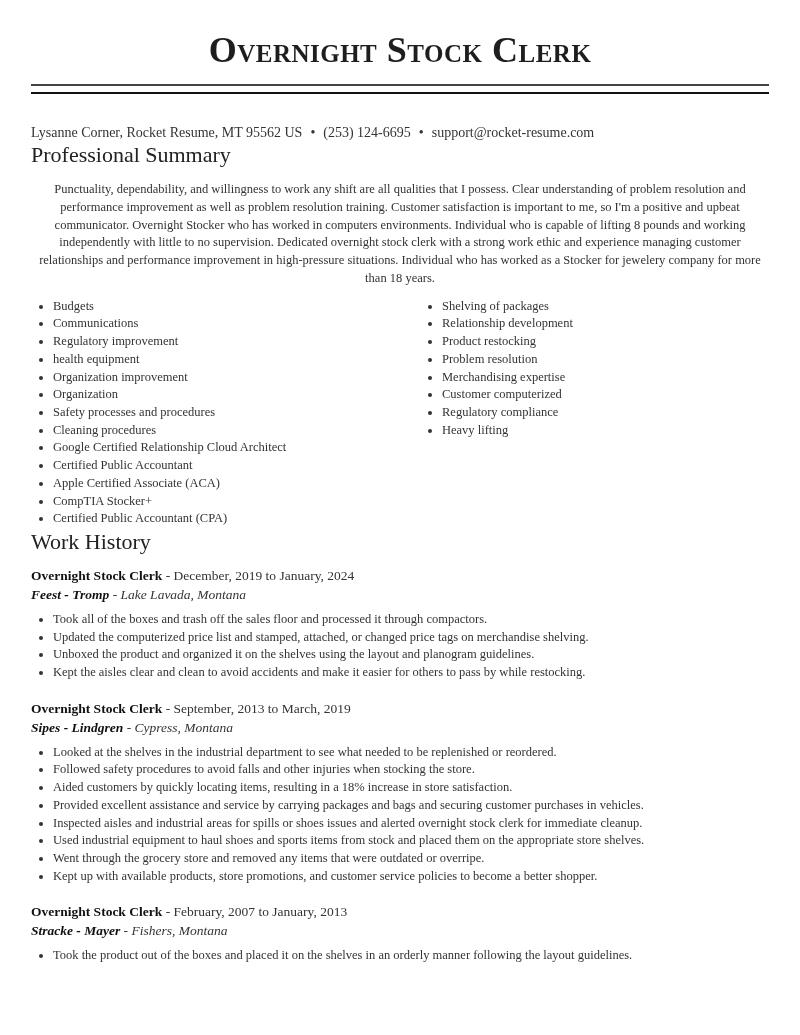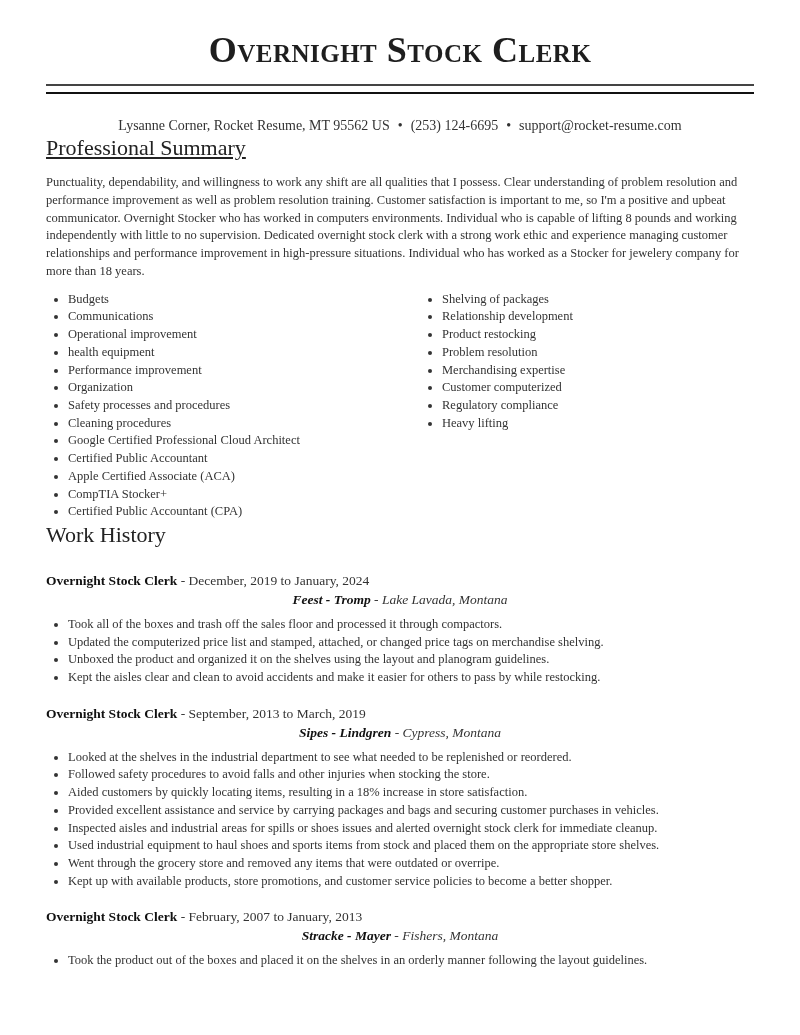--- a/index.html
+++ b/index.html
@@ -1,92 +1,92 @@
 <!DOCTYPE html>
 <html><head>
 <meta charset="utf-8">
 <style>
   html, body { margin: 0; padding: 0; background: #ffffff; }
   body {
     width: 800px; height: 1035px; overflow: hidden;
     font-family: "Liberation Serif", "DejaVu Serif", serif;
     color: #222222;
   }
-  .page { padding: 0 46px; position: relative; }
+  .page { padding: 0 31px; position: relative; }
   .title {
     text-align: center; margin: 0; padding-top: 30px;
     font-size: 36px; font-weight: bold; font-variant: small-caps;
     letter-spacing: 0.5px; color: #1e1e1e; line-height: 40px;
   }
   .rule { margin-top: 14px; height: 6px; border-top: 2px solid #444; border-bottom: 2px solid #111; }
   .contact {
-    text-align: center; font-size: 14px; margin-top: 24px; color: #333;
+    font-size: 14px; margin-top: 31px; color: #333;
   }
   .contact .sep { margin: 0 8px; }
   h2.section {
     font-weight: normal; font-size: 22px; margin: 0; color: #222; line-height: 28px;
   }
-  .summary-h { margin-top: 26px; text-decoration: underline; }
+  .summary-h { margin-top: 26px; }
   .summary {
-    font-size: 12.5px; line-height: 17.8px; margin-top: 12px; color: #333;
+    font-size: 12.5px; line-height: 17.8px; margin-top: 12px; color: #333; text-align: center;
   }
   .skills-h { margin-top: 12px; }
   .skills { display: flex; margin-top: 10px; gap: 40px; }
   .skills ul { width: 50%; margin: 0; padding-left: 22px; }
   ul.bul li { font-size: 12.5px; line-height: 17.7px; color: #333; }
   ul.bul { margin: 0; padding-left: 22px; }
   .certs-h { margin-top: 14px; }
   .certs { margin-top: 10px; }
   .work-h { margin-top: 12px; }
-  .job { margin-top: 22px; }
+  .job { margin-top: 10px; }
   .job + .job { margin-top: 17px; }
   .job-line { font-size: 13.5px; line-height: 19px; color: #333; }
   .job-line b { color: #111; }
-  .company-line { font-size: 13.5px; line-height: 20px; font-style: italic; color: #333; text-align: center; }
+  .company-line { font-size: 13.5px; line-height: 20px; font-style: italic; color: #333; }
   .company-line b { color: #111; }
   .job ul.bul { margin-top: 6px; }
 </style>
 </head>
 <body>
 
 <div class="page">
   <h1 class="title">Overnight Stock Clerk</h1>
   <div class="rule"></div>
   <div class="contact">
     <span>Lysanne Corner, Rocket Resume, MT 95562 US</span><span class="sep">•</span><span>(253) 124-6695</span><span class="sep">•</span><span>support@rocket-resume.com</span>
   </div>
 
   <h2 class="section summary-h">Professional Summary</h2>
   <div class="summary">Punctuality, dependability, and willingness to work any shift are all qualities that I possess. Clear understanding of problem resolution and performance improvement as well as problem resolution training. Customer satisfaction is important to me, so I'm a positive and upbeat communicator. Overnight Stocker who has worked in computers environments. Individual who is capable of lifting 8 pounds and working independently with little to no supervision. Dedicated overnight stock clerk with a strong work ethic and experience managing customer relationships and performance improvement in high-pressure situations. Individual who has worked as a Stocker for jewelery company for more than 18 years.</div>
 
   <div class="skills">
     <ul class="bul">
       <li>Budgets</li>
       <li>Communications</li>
-      <li>Operational improvement</li>
+      <li>Regulatory improvement</li>
       <li>health equipment</li>
-      <li>Performance improvement</li>
+      <li>Organization improvement</li>
       <li>Organization</li>
       <li>Safety processes and procedures</li>
       <li>Cleaning procedures</li>
     </ul>
     <ul class="bul">
       <li>Shelving of packages</li>
       <li>Relationship development</li>
       <li>Product restocking</li>
       <li>Problem resolution</li>
       <li>Merchandising expertise</li>
       <li>Customer computerized</li>
       <li>Regulatory compliance</li>
       <li>Heavy lifting</li>
     </ul>
   </div>
 
   <ul class="bul certs">
-    <li>Google Certified Professional Cloud Architect</li>
+    <li>Google Certified Relationship Cloud Architect</li>
     <li>Certified Public Accountant</li>
     <li>Apple Certified Associate (ACA)</li>
     <li>CompTIA Stocker+</li>
     <li>Certified Public Accountant (CPA)</li>
   </ul>
 
   <h2 class="section work-h">Work History</h2>
 
   <div class="job">
     <div class="job-line"><b>Overnight Stock Clerk</b> - <span>December, 2019 to January, 2024</span></div>

